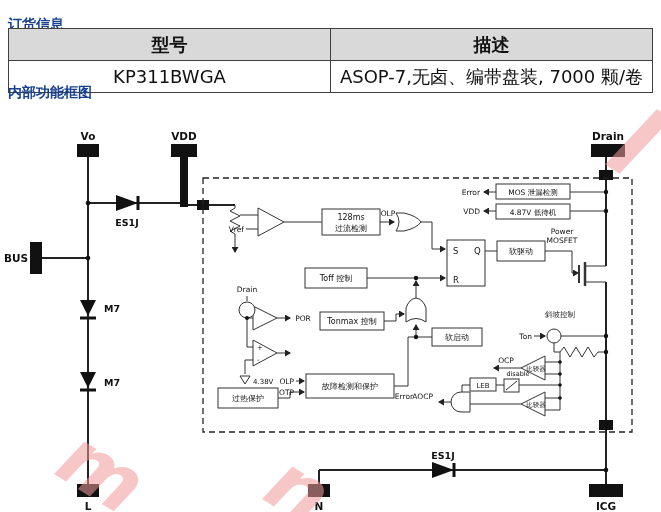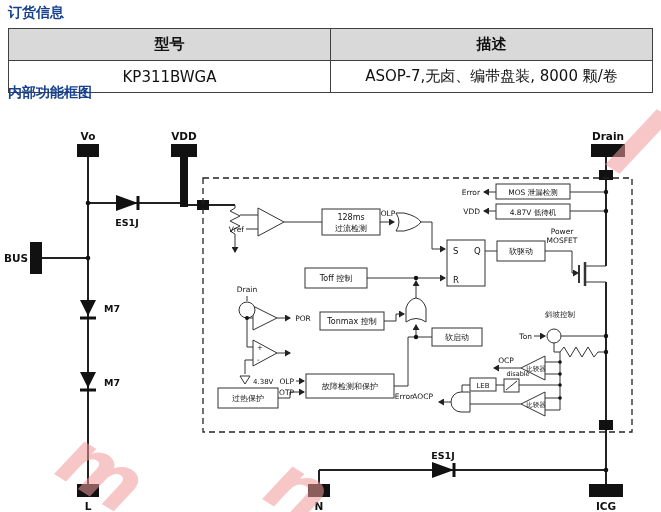--- a/index.html
+++ b/index.html
@@ -2,25 +2,25 @@
 <html style="--heading: #17418F; --watermark: #F29B9B; --table_header_bg: #D9D9D9; --line: #222222;"><head>
 <meta charset="utf-8">
 <style>
   :root{
     --heading:#17418F; --watermark:#F29B9B; --table_header_bg:#D9D9D9; --line:#222222;
   }
   html,body{margin:0;padding:0;background:#fff;}
   .page{position:relative;width:661px;height:512px;background:#fff;overflow:hidden;
         font-family:"DejaVu Sans",sans-serif;color:#111;}
   .sec-title{position:absolute;left:8px;margin:0;font-size:14px;font-weight:bold;color:var(--heading);}
-  #title-ordering{top:4px;}
+  #title-ordering{top:16px;}
   #title-diagram{top:84px;}
   table.order{position:absolute;left:8px;top:28px;width:645px;border-collapse:collapse;table-layout:fixed;}
   table.order th,table.order td{border:1px solid #404040;height:31px;text-align:center;
-        font-size:15px;padding:0 4px;}
+        font-size:18px;padding:0 4px;}
   table.order th{background:var(--table_header_bg);font-weight:bold;}
   col.c1{width:322px;}
   svg{position:absolute;left:0;top:0;}
   svg text{font-family:"DejaVu Sans",sans-serif;fill:#111;}
   .pin{font-size:10.5px;font-weight:bold;}
   .dio{font-size:9.5px;font-weight:bold;}
   .t8{font-size:8px;}
   .t85{font-size:8.5px;}
   .t75{font-size:7.5px;}
   .t7{font-size:7px;}
@@ -45,21 +45,21 @@
       </colgroup>
     <thead>
       <tr>
         <th>型号</th>
         <th>描述</th>
       </tr>
     </thead>
     <tbody>
       <tr>
         <td>KP311BWGA</td>
-        <td>ASOP-7,无卤、编带盘装, 8000 颗/卷</td>
+        <td>ASOP-7,无卤、编带盘装, 7000 颗/卷</td>
       </tr>
     </tbody>
   </table>
 
   <h2 class="sec-title" id="title-diagram">内部功能框图</h2>
 
   <svg width="661" height="512" viewBox="0 0 661 512">
     <defs>
       <marker id="ah" markerWidth="7" markerHeight="7" refX="5" refY="3.5" orient="auto">
         <path d="M0,0 L6,3.5 L0,7 Z" fill="#222"></path>

